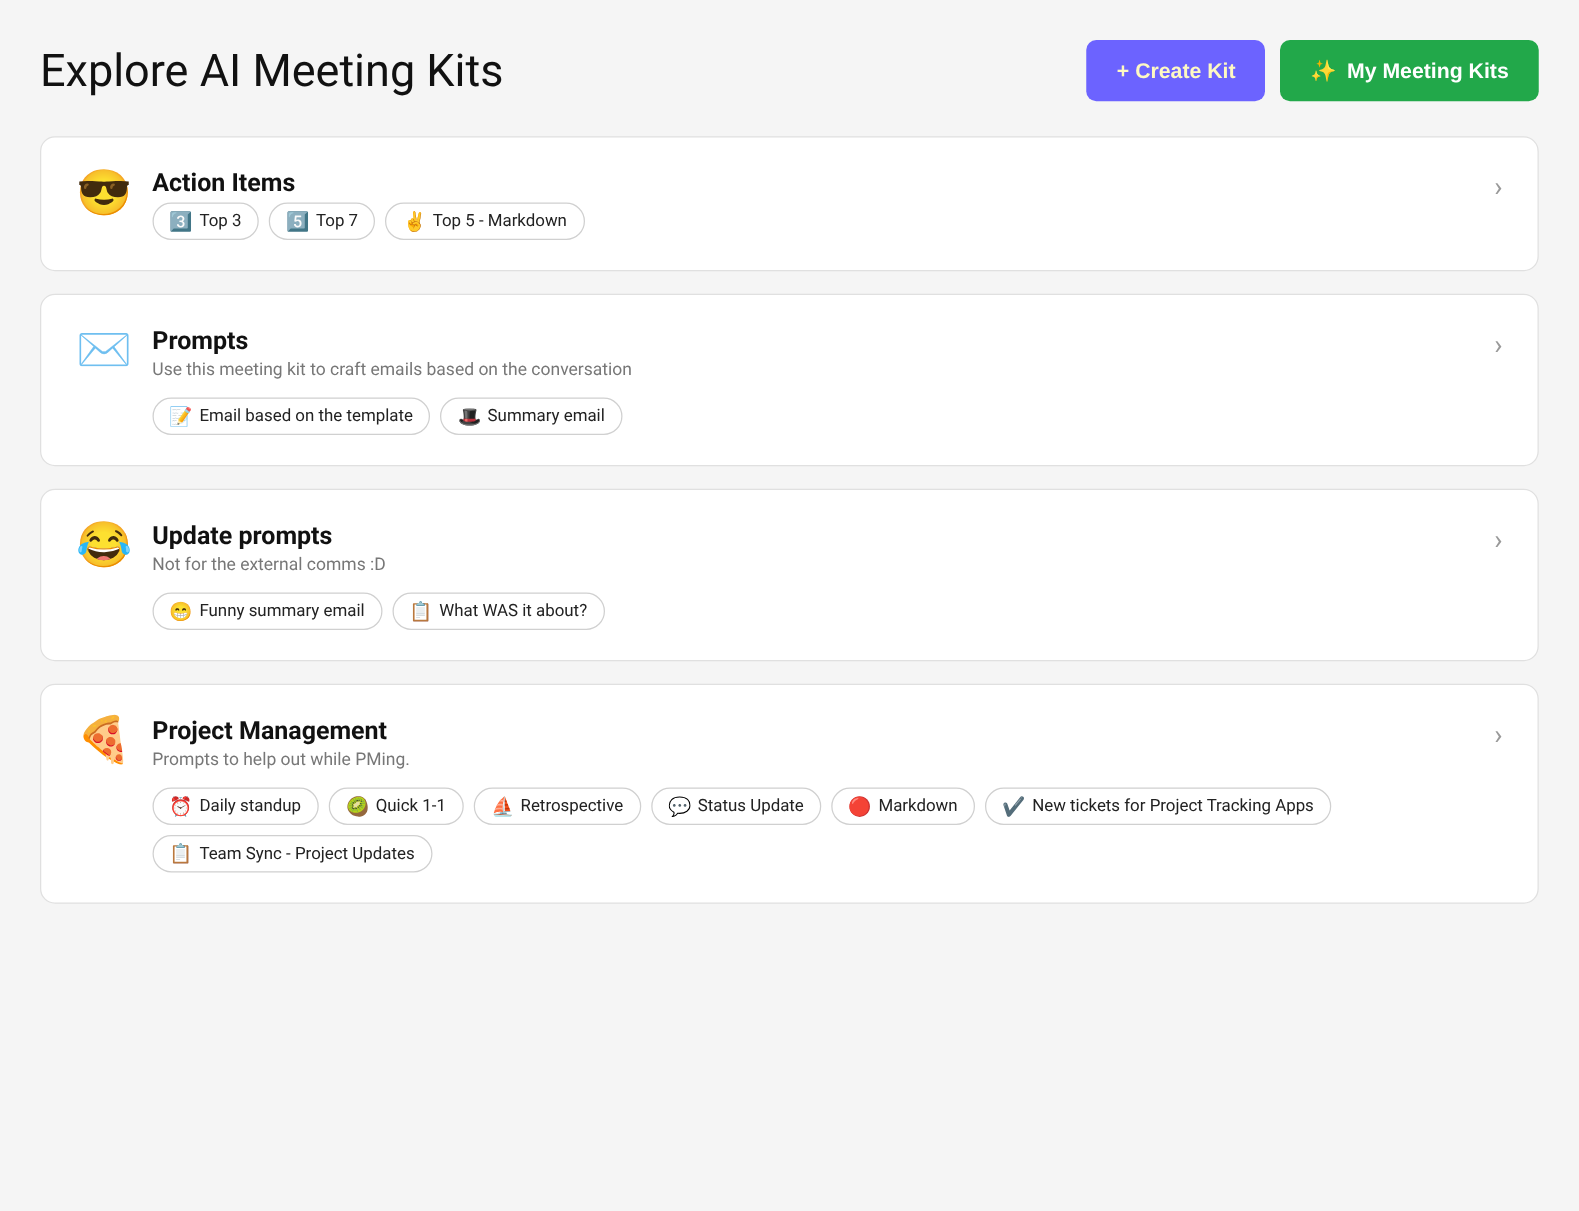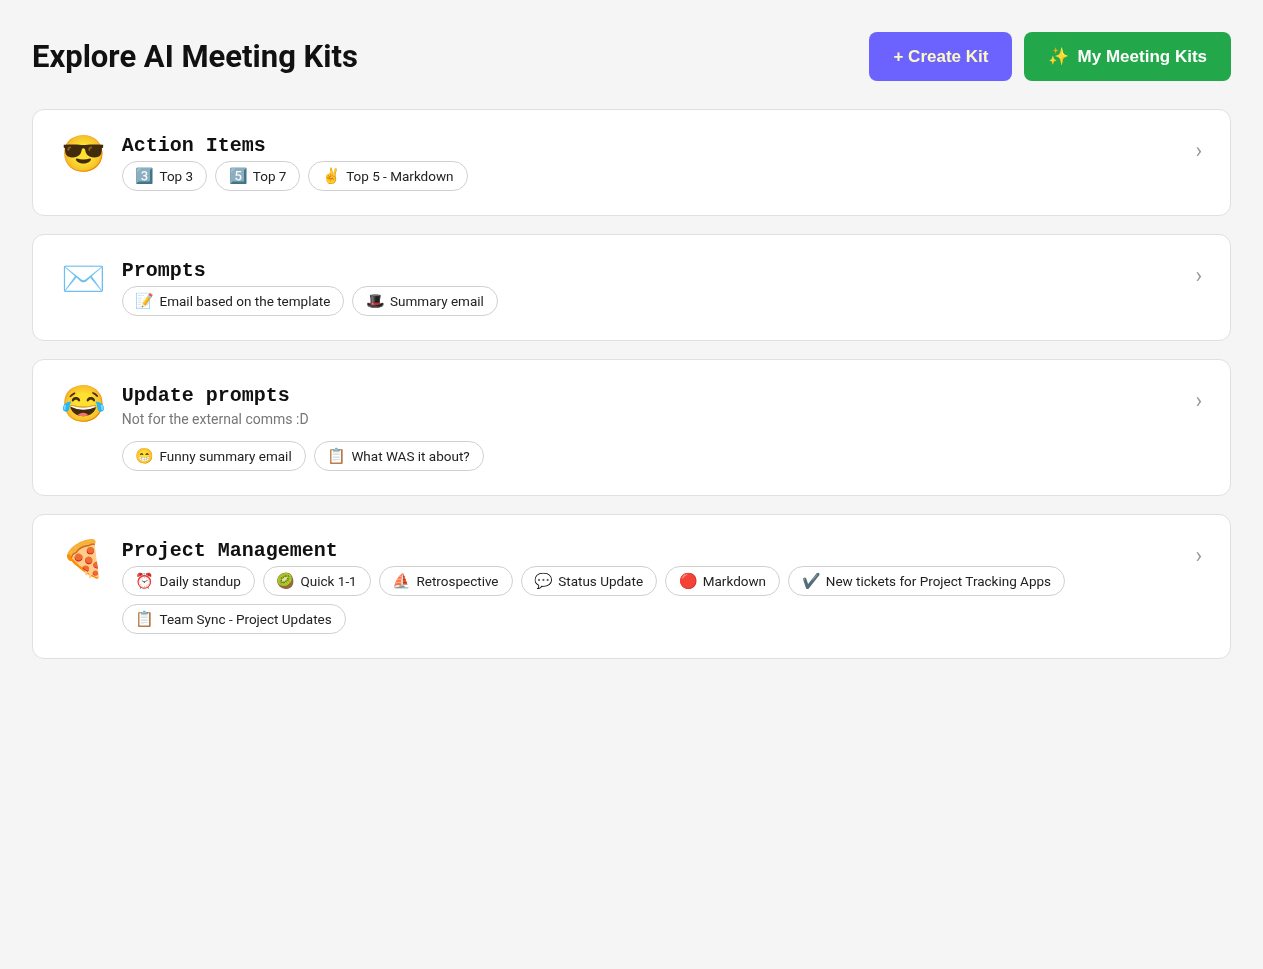--- a/index.html
+++ b/index.html
@@ -10,22 +10,22 @@
       padding: 32px;
       min-height: 969px;
     }
     .header {
       display: flex;
       align-items: center;
       justify-content: space-between;
       margin-bottom: 28px;
     }
     .page-title {
-      font-size: 31px;
-      font-weight: 700;
+      font-size: 36px;
+      font-weight: 400;
       color: #111;
     }
     .header-buttons {
       display: flex;
       gap: 12px;
     }
     .btn-create {
       display: flex;
       align-items: center;
       gap: 8px;
@@ -75,21 +75,20 @@
       margin-top: 2px;
     }
     .kit-info {
       flex: 1;
     }
     .kit-name {
       font-size: 20px;
       font-weight: 700;
       color: #111;
       margin-bottom: 4px;
-      font-family: Liberation Mono, monospace;
     }
     .kit-desc {
       font-size: 14px;
       color: #777;
       margin-bottom: 14px;
     }
     .kit-tags {
       display: flex;
       flex-wrap: wrap;
       gap: 8px;
@@ -155,20 +154,21 @@
   </div>
       </div>
     </div>
     <div class="chevron-right">›</div>
   </div>
     <div class="kit-card">
     <div class="kit-card-left">
       <div class="kit-icon">✉️</div>
       <div class="kit-info">
         <div class="kit-name">Prompts</div>
+        <div class="kit-desc">Use this meeting kit to craft emails based on the conversation</div>
         <div class="kit-tags">
     <span class="tag">
       <span class="tag-emoji">📝</span>
       <span>Email based on the template</span>
     </span>
 
     <span class="tag">
       <span class="tag-emoji">🎩</span>
       <span>Summary email</span>
     </span>
@@ -196,20 +196,21 @@
   </div>
       </div>
     </div>
     <div class="chevron-right">›</div>
   </div>
     <div class="kit-card">
     <div class="kit-card-left">
       <div class="kit-icon">🍕</div>
       <div class="kit-info">
         <div class="kit-name">Project Management</div>
+        <div class="kit-desc">Prompts to help out while PMing.</div>
         <div class="kit-tags">
     <span class="tag">
       <span class="tag-emoji">⏰</span>
       <span>Daily standup</span>
     </span>
 
     <span class="tag">
       <span class="tag-emoji">🥝</span>
       <span>Quick 1-1</span>
     </span>

